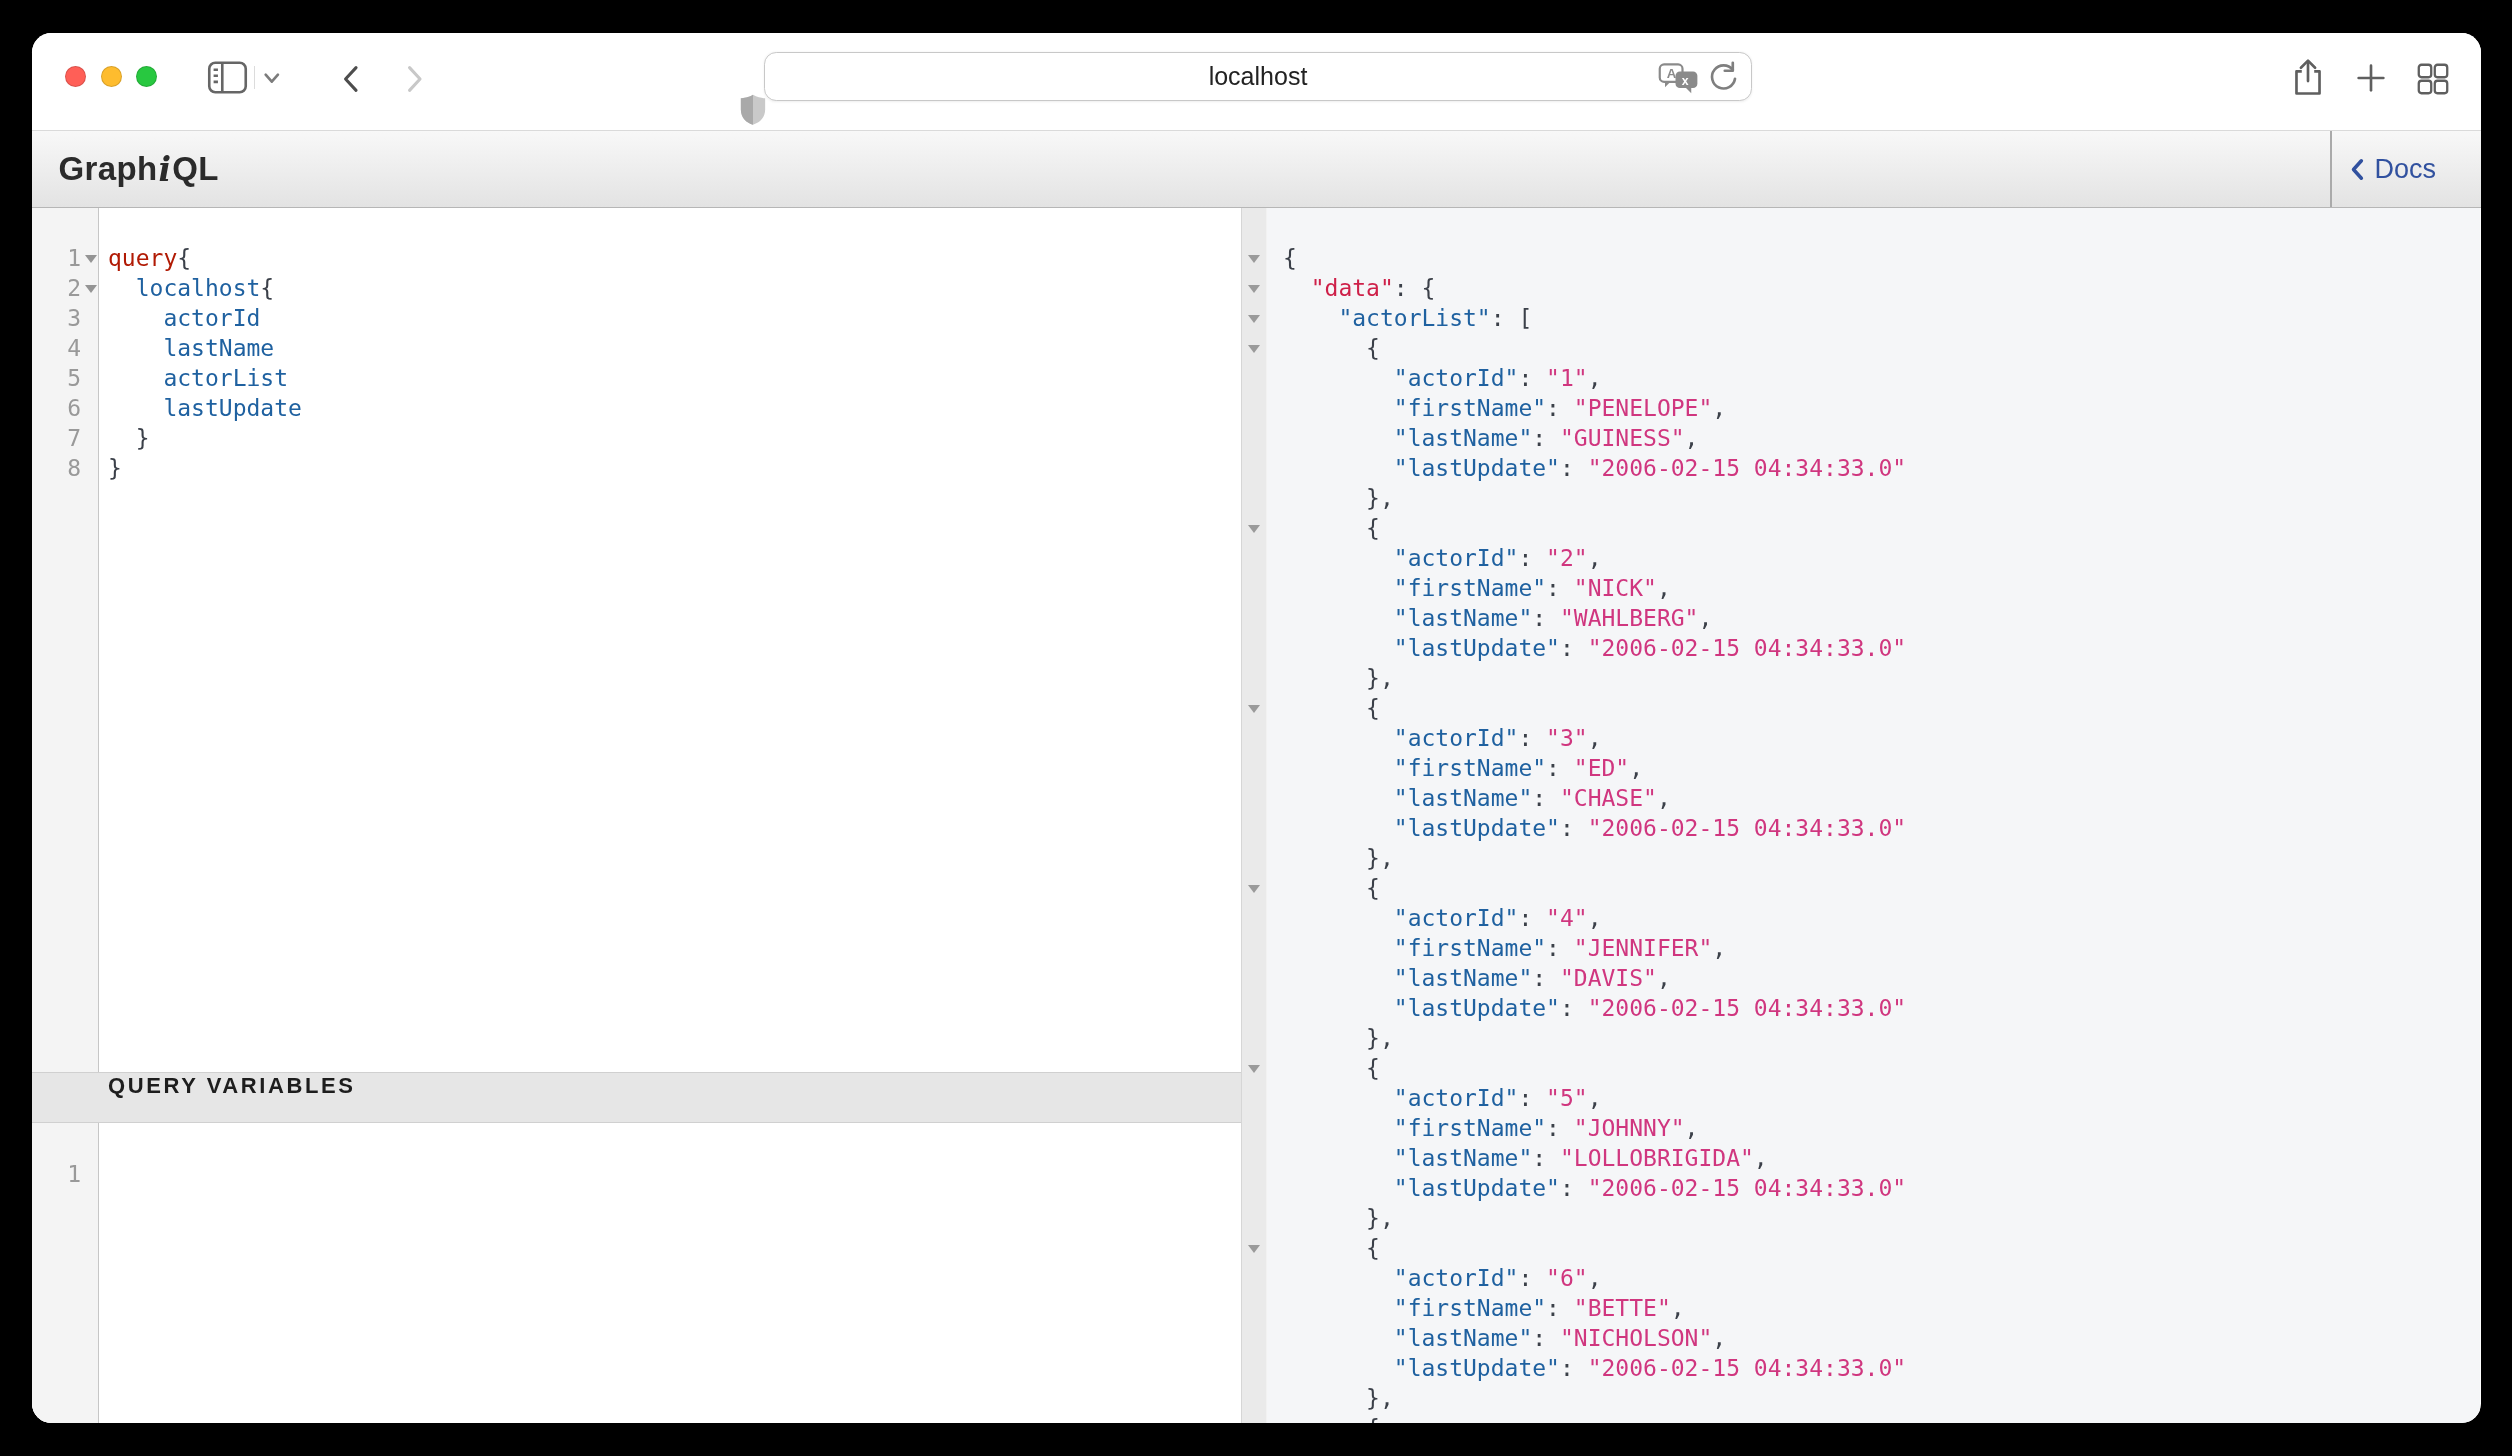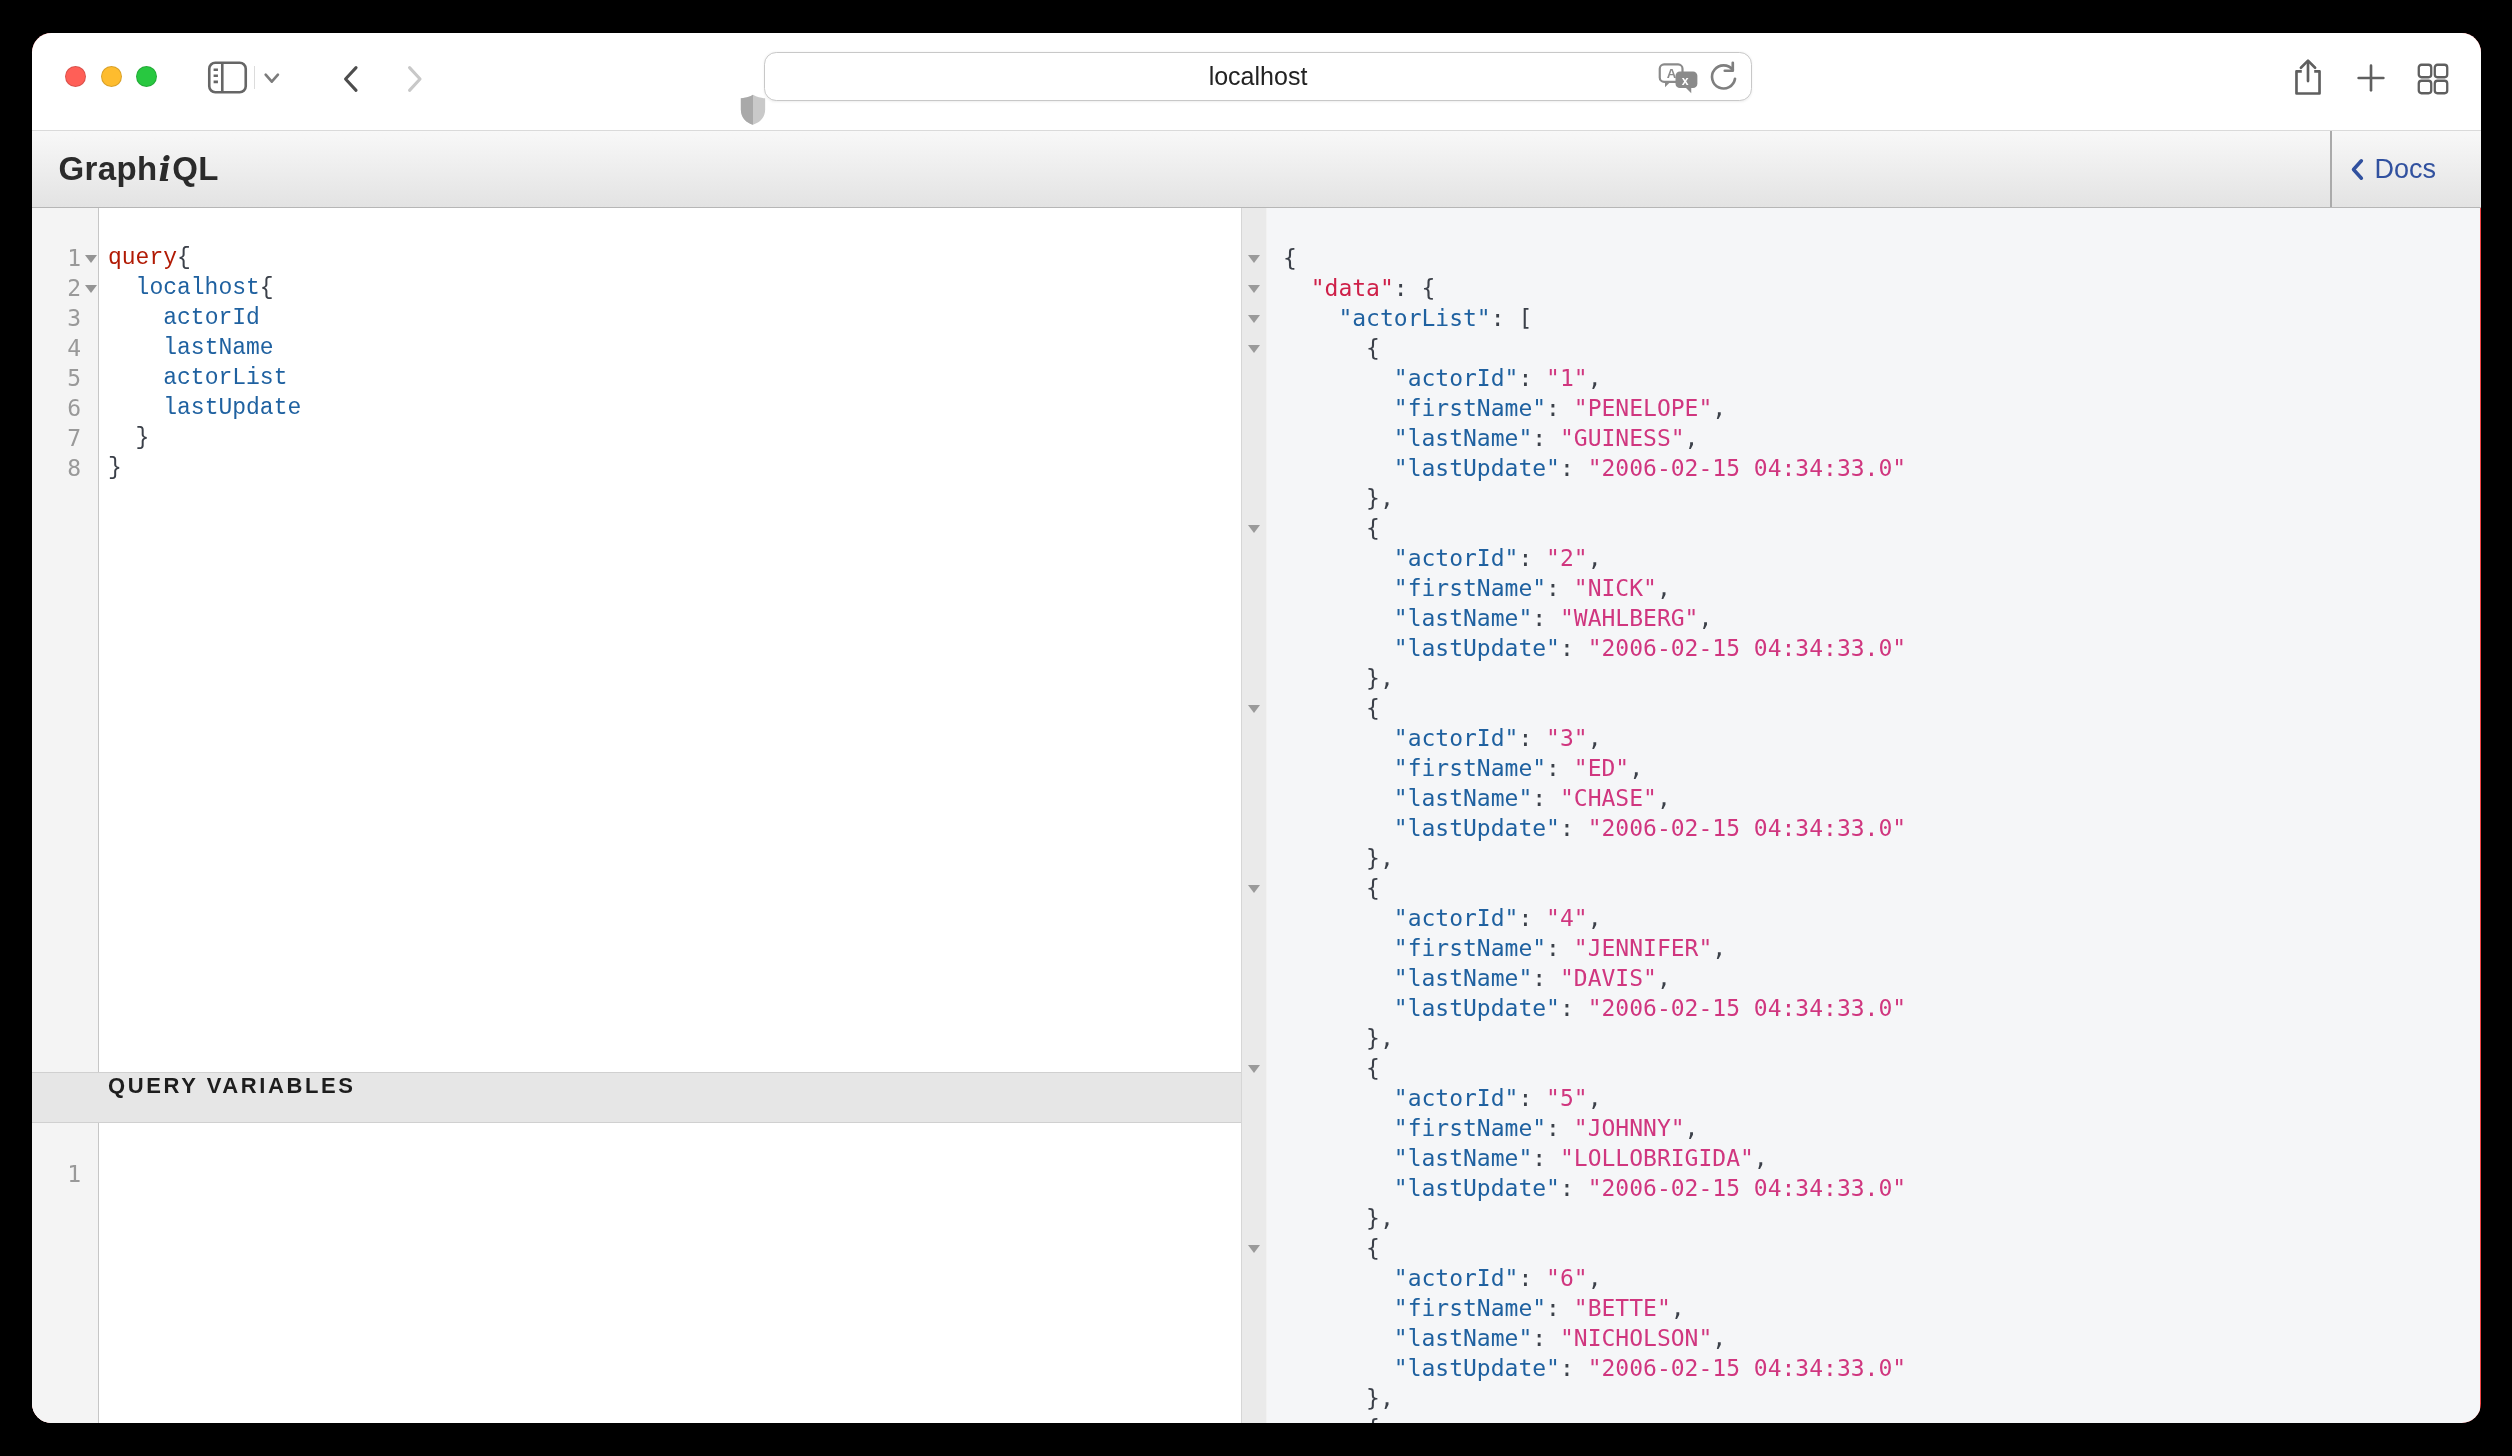--- a/index.html
+++ b/index.html
@@ -1,19 +1,19 @@
 <!DOCTYPE html>
 <html style="--c-kw: #B11A04; --c-prop: #1F61A0; --c-def: #CE2049; --c-str: #D0367F; --c-punc: #3B4049;font-size:14px"><head>
 <meta charset="utf-8">
 <style>
   * { margin:0; padding:0; box-sizing:border-box; }
   html,body { width:2512px; height:1456px; background:#000; font-family:"Liberation Sans", sans-serif; }
   #window {
     position:absolute; left:32px; top:33px; width:2449px; height:1390px;
-    background:#ef4444; border-radius:19.4px; overflow:hidden;
+    background:#ffffff; border-radius:19.4px; overflow:hidden;
   }
   
   #titlebar { position:absolute; left:0; top:0; width:100%; height:97px; background:#fff; }
   .tl { position:absolute; top:33px; width:21px; height:21px; border-radius:50%; border:0.9px solid rgba(0,0,0,.15); }
   #tl-close { left:33px; background:#FF5F57; }
   #tl-min   { left:69px; background:#FEBC2E; }
   #tl-zoom  { left:104px; background:#28C840; }
   .tbicon { position:absolute; display:flex; align-items:center; justify-content:center; }
   #sidebar-ic { left:175px; top:28px; width:41px; height:33px; }
   #tb-divider { position:absolute; left:222px; top:33px; width:0.9px; height:23px; background:#dcdcdc; }
@@ -62,21 +62,21 @@
   #left-pane { position:absolute; left:0; top:175px; width:1209px; height:1216px; background:#fff; }
   #query-editor { position:absolute; left:0; top:0; width:100%; height:864px; overflow:hidden; }
   .gutter-strip { position:absolute; left:0; top:0; width:67px; height:100%;
     background:#f4f4f4; border-right:1.8px solid #c6c6c6; }
   .codewrap { position:absolute; left:0; top:35px; width:100%;
     font-family:"DejaVu Sans Mono", monospace; font-size:23px; }
   .lrow { position:relative; height:30px; line-height:30px; white-space:pre; }
   .ln { position:absolute; left:0; width:49px; text-align:right; color:#999; }
   .lfold { position:absolute; left:53px; top:11.5px; width:0; height:0;
     border-left:6.2px solid transparent; border-right:6.2px solid transparent; border-top:8px solid #949494; }
-  .lcode { position:absolute; left:76px;font-family:Liberation Mono, monospace; }
+  .lcode { position:absolute; left:76px; }
   #qv-header { position:absolute; left:0; top:864px; width:100%; height:51px;
     background:#e6e6e6; border-top:1.8px solid #d0d0d0; border-bottom:1.8px solid #d0d0d0;
     display:flex; }
   #qv-title { margin-left:76px; font-size:22px; font-weight:700; letter-spacing:2.6px; color:#1d1d1d; }
   #vars-editor { position:absolute; left:0; top:915px; width:100%; height:301px; }
   #vars-editor .codewrap { top:36px; }
   
   #result-pane { position:absolute; left:1209px; top:175px; width:1239px; height:1216px;
     background:#f5f6f8; border-left:0.9px solid #d6d6d6; overflow:hidden; }
   #result-gutter { position:absolute; left:0; top:0; width:25px; height:100%;

